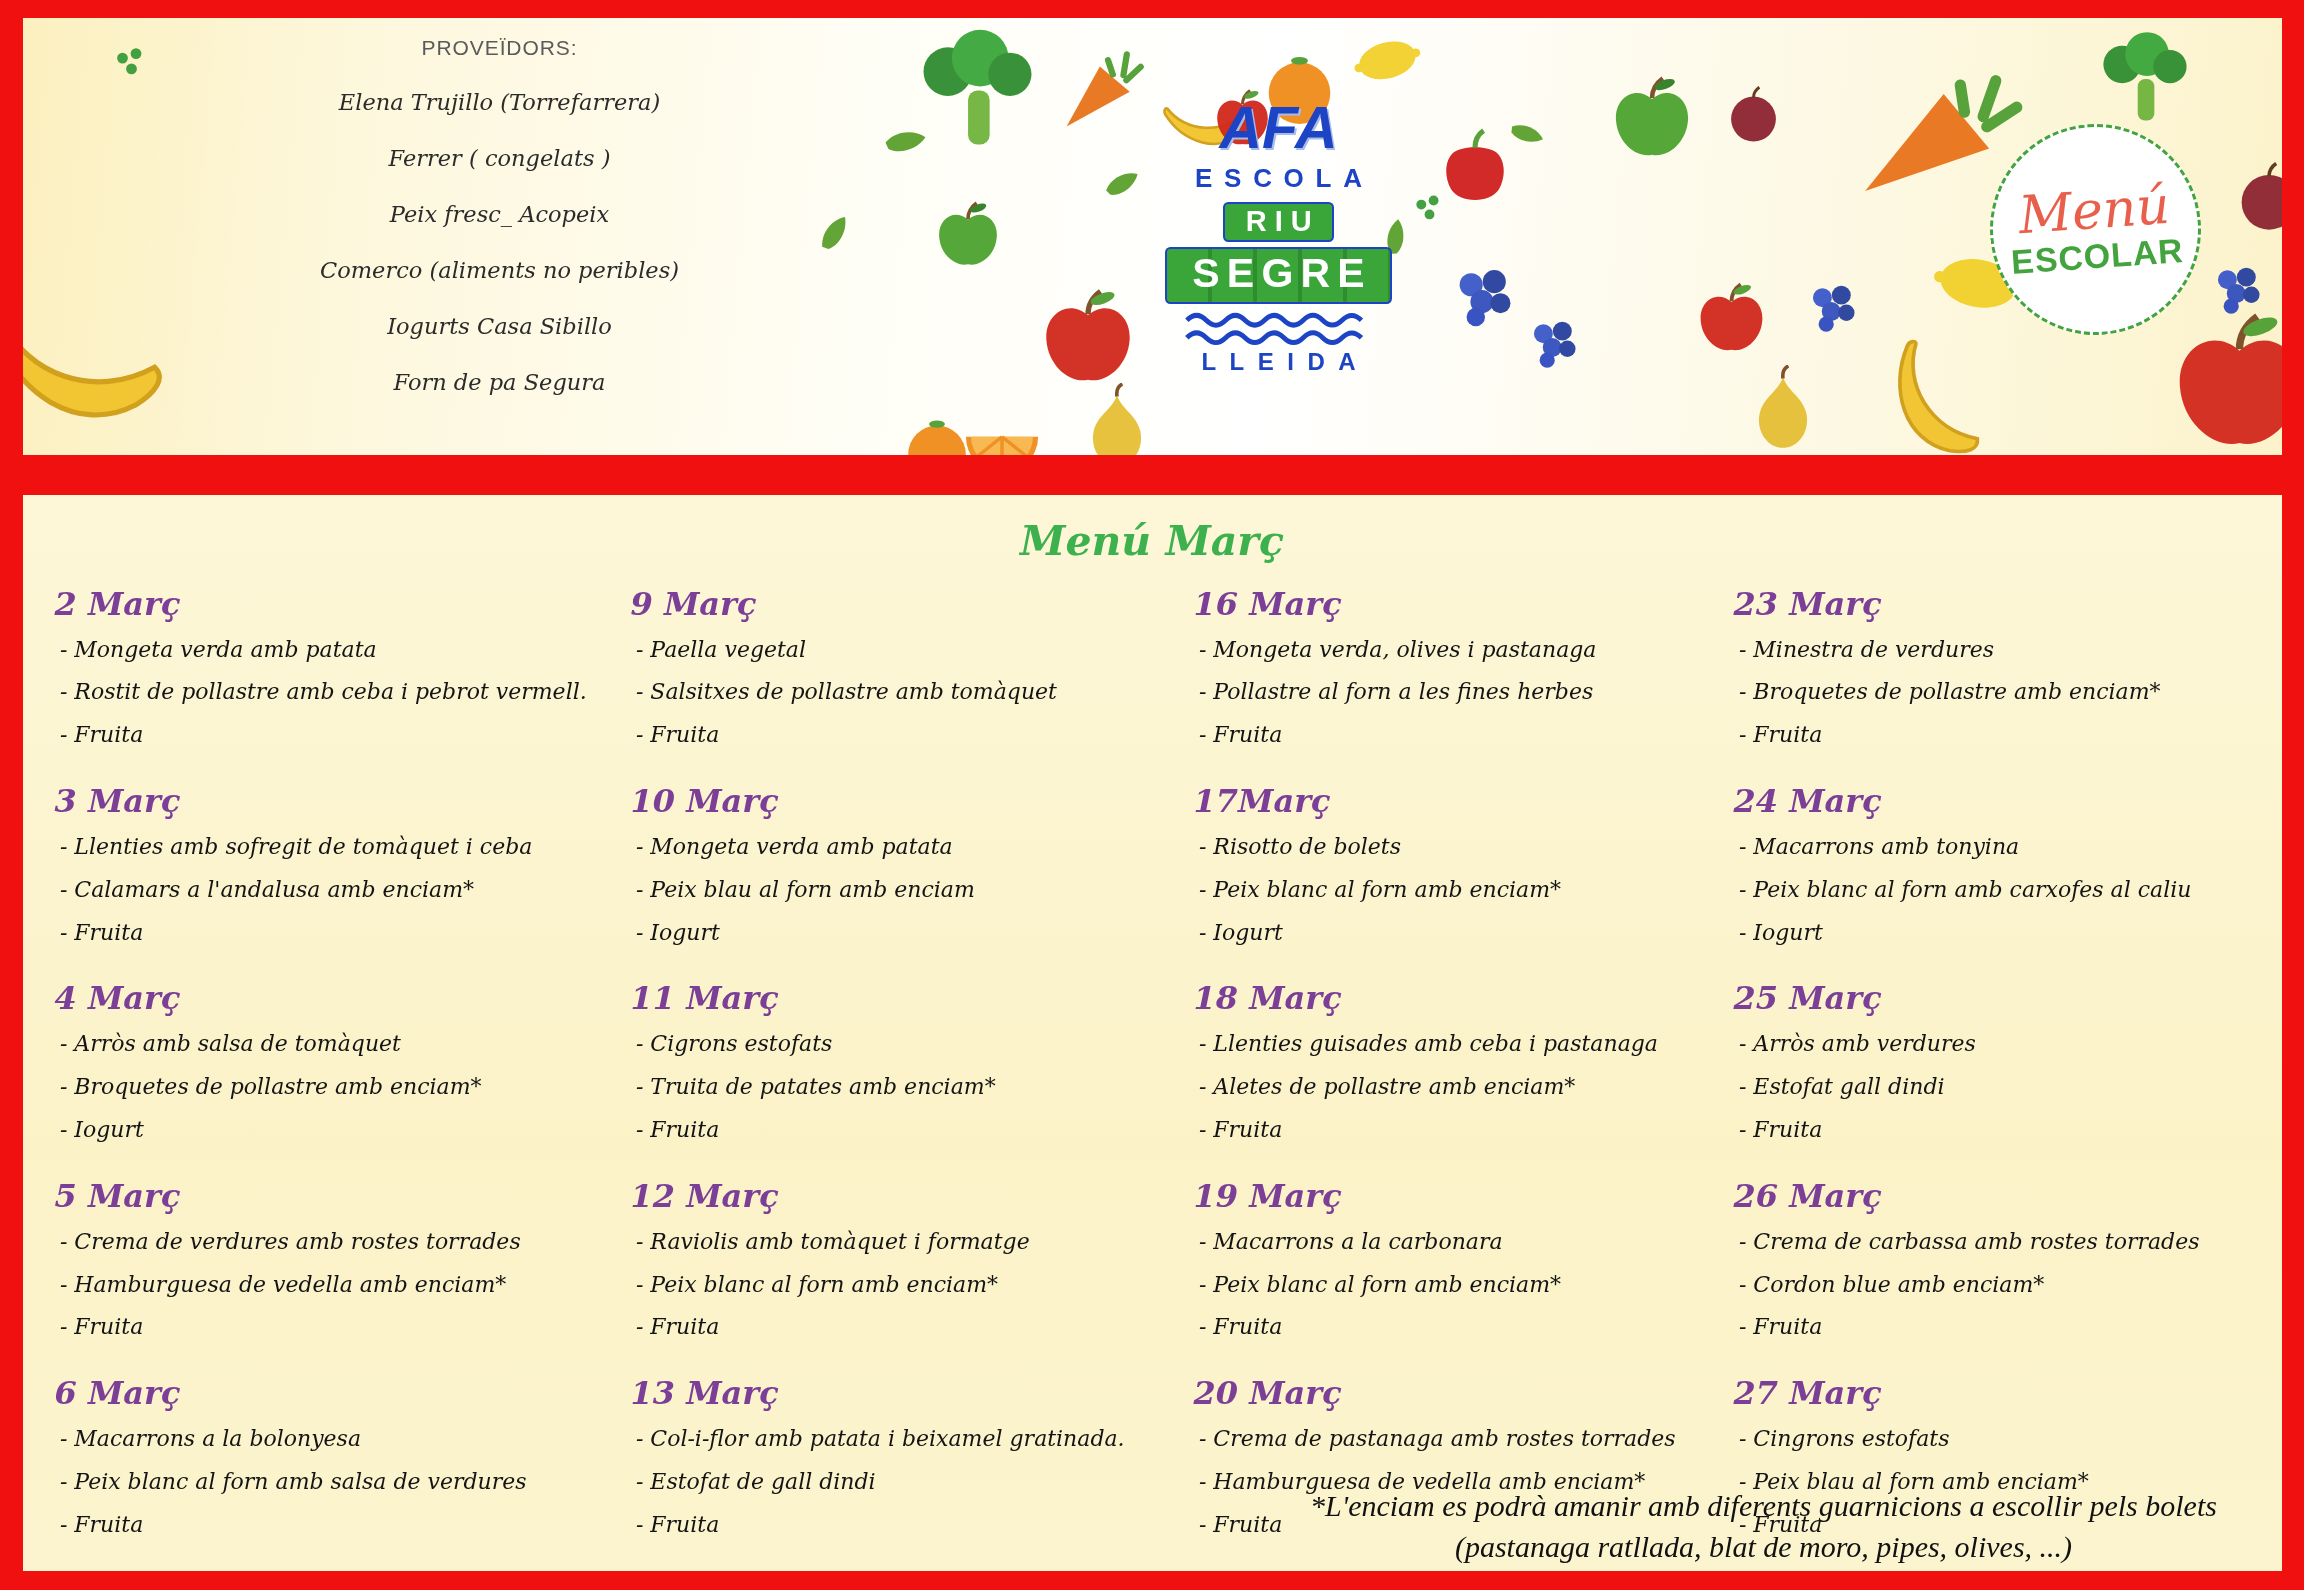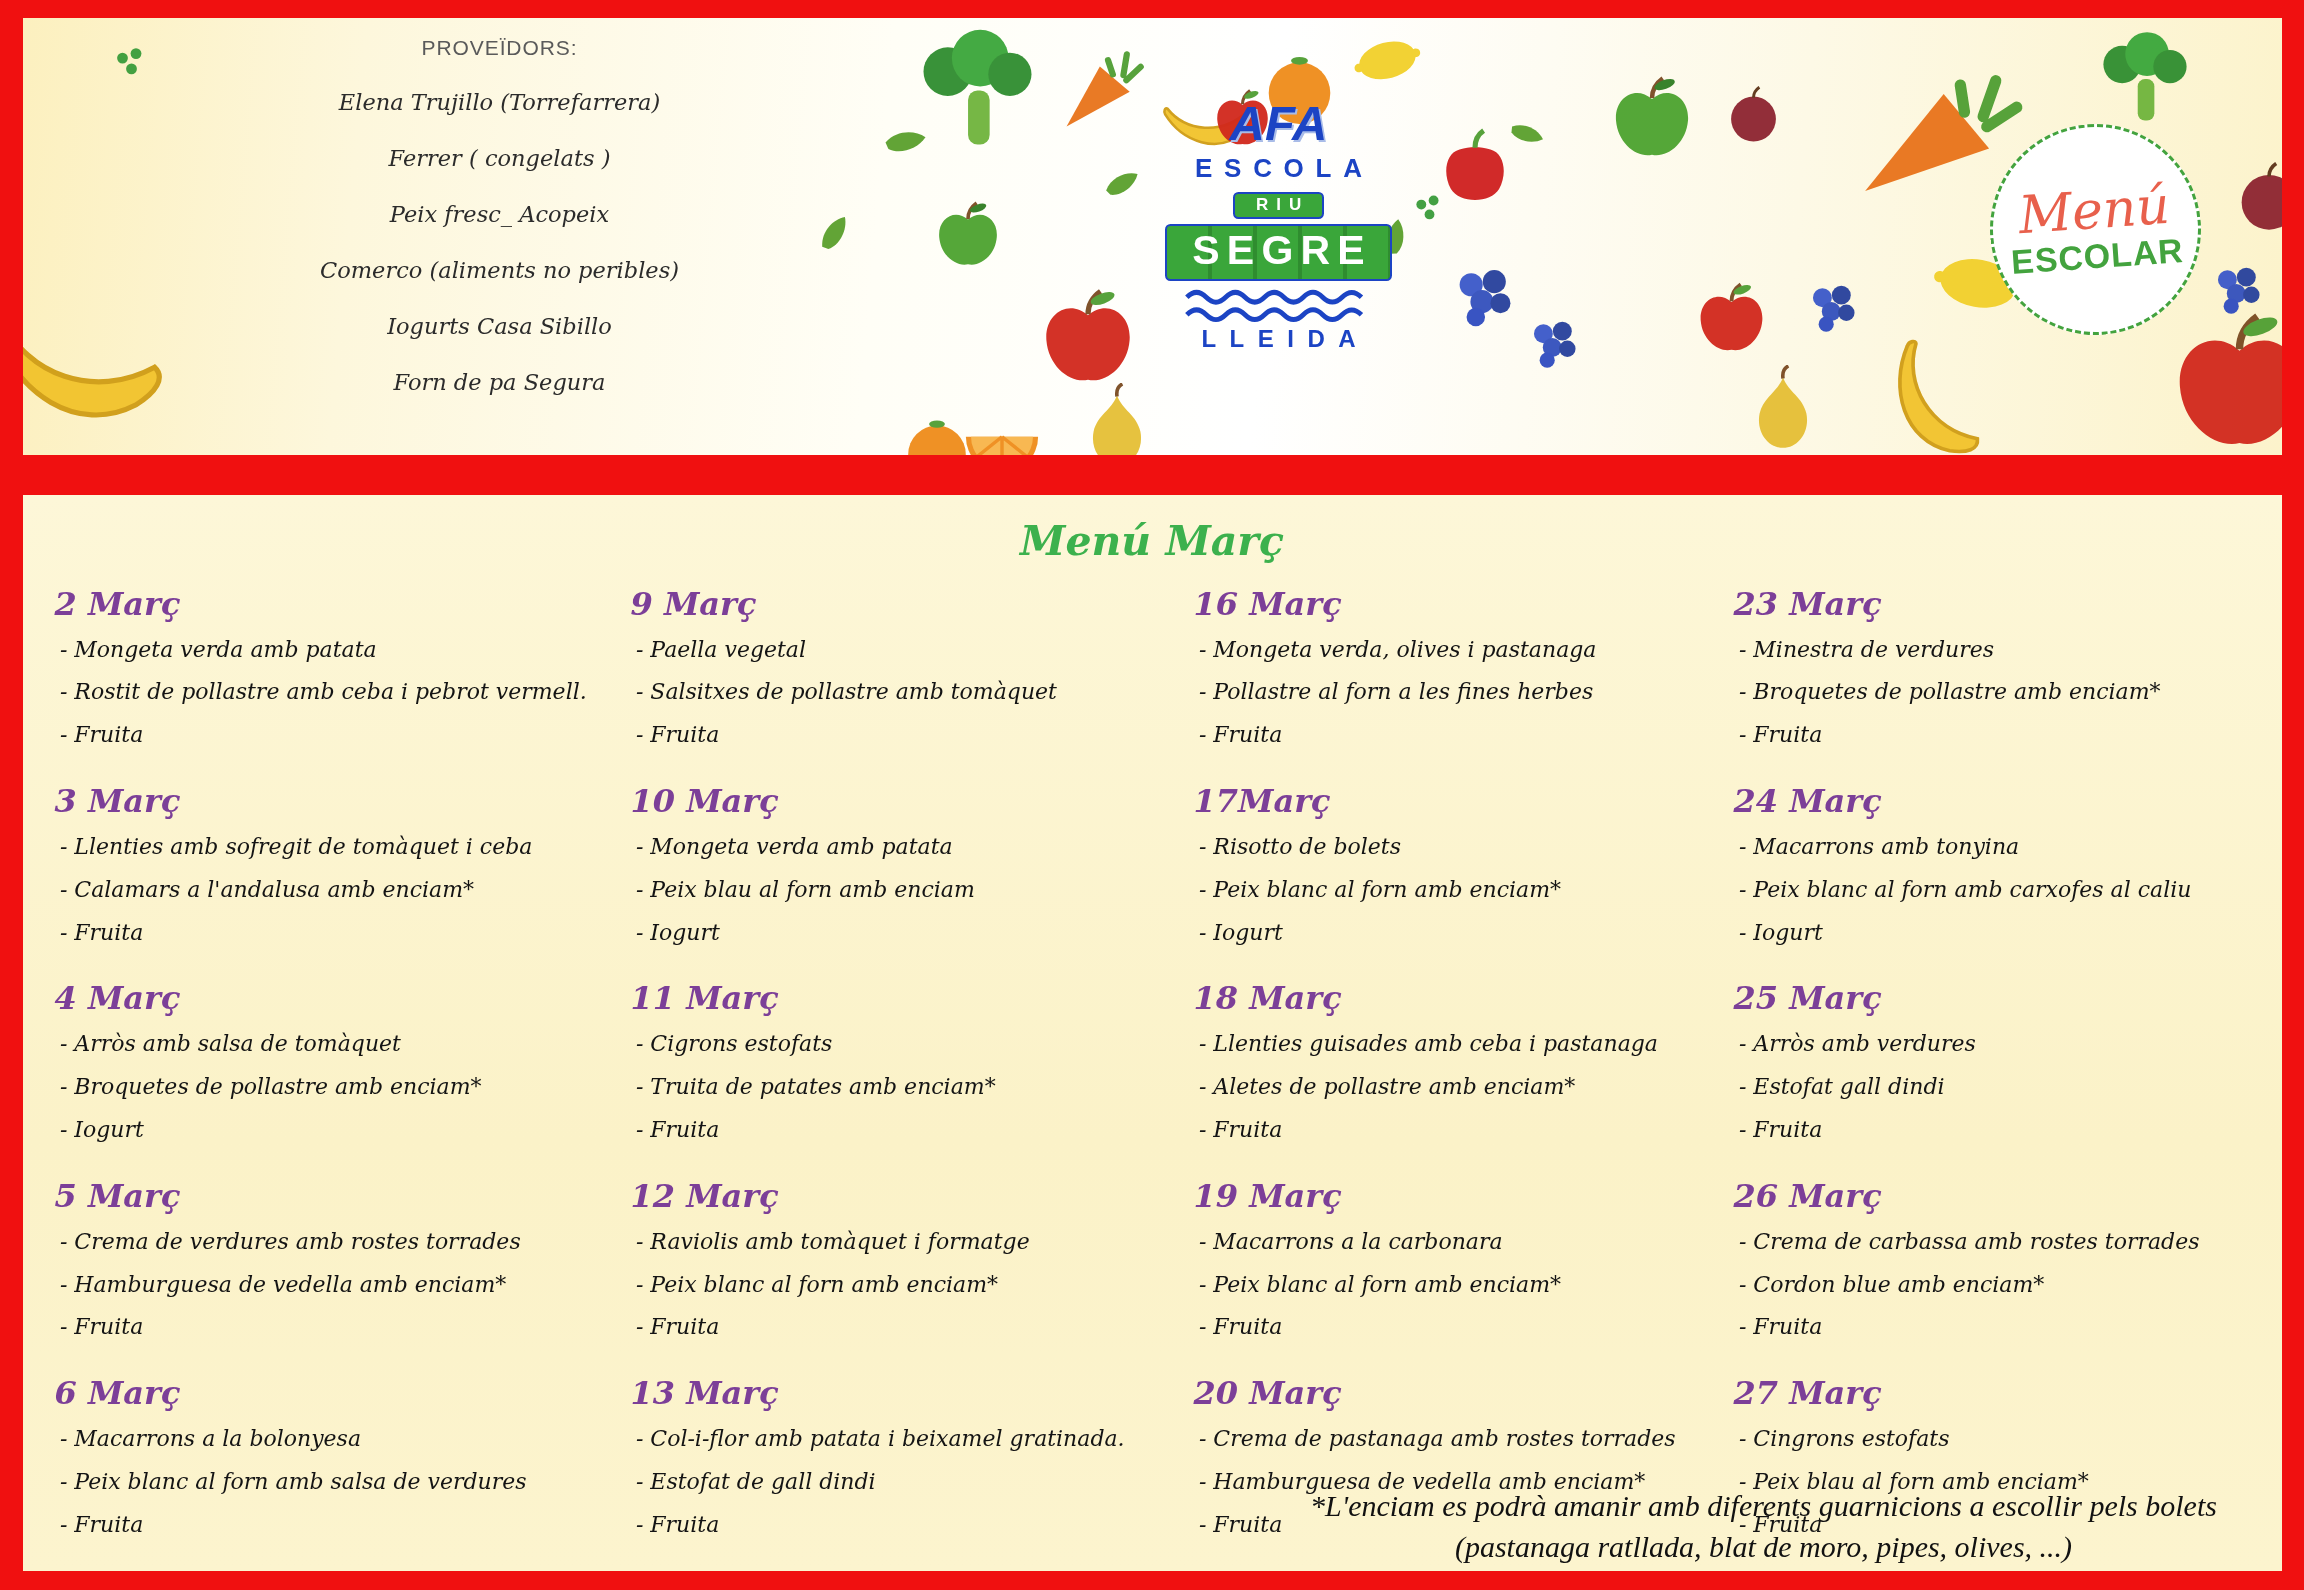--- a/index.html
+++ b/index.html
@@ -19,26 +19,26 @@
   }
   .deco-layer { position:absolute; inset:0; z-index:1; }
   .deco { position:absolute; }
   .deco svg { width:100%; height:100%; display:block; opacity:.95; }
 
   .providers { position:absolute; left:135px; top:18px; width:684px; text-align:center; z-index:2; }
   .prov-title { font-family:"Liberation Sans", sans-serif; font-size:21px; color:#5a5a5a; letter-spacing:0.9px; margin-bottom:29px; }
   .provider-item { font-style:italic; font-size:22.5px; color:#2b2b2b; margin-bottom:30px; }
 
   .logo { position:absolute; left:1121px; top:81px; width:270px; text-align:center; z-index:2; }
-  .logo-afa { font-family:"Liberation Sans", sans-serif; font-weight:bold; font-style:italic; font-size:49px;
+  .logo-afa { font-family:"Liberation Sans", sans-serif; font-weight:bold; font-style:italic; font-size:59px;
               color:var(--logo-blue,#1c44c4); line-height:1; text-shadow:1.8px 1.8px 0 #a9bce8; }
   .logo-escola { font-family:"Liberation Sans", sans-serif; font-weight:bold; font-size:26px; letter-spacing:11.7px;
                  color:var(--logo-blue,#1c44c4); margin:5.4px 0 7.2px; padding-left:11.7px; }
   .logo-riu { display:inline-block; background:var(--logo-green,#3aa63a); border:2.7px solid var(--logo-blue,#1c44c4);
-              color:#fff; font-family:"Liberation Sans", sans-serif; font-weight:bold; font-size:17px;
+              color:#fff; font-family:"Liberation Sans", sans-serif; font-weight:bold; font-size:29px;
               letter-spacing:8px; padding:1.8px 12.6px 1.8px 21px; border-radius:5.4px; }
   .logo-segre { background: repeating-linear-gradient(90deg, var(--logo-green,#3aa63a) 0 41px, #2f8d2f 41px 45px);
                 border:2.7px solid var(--logo-blue,#1c44c4); color:#fff; font-weight:bold;
                 font-family:"Liberation Sans", sans-serif; font-size:41px; letter-spacing:7.2px;
                 padding:1.8px 0 4.5px 7.2px; border-radius:5.4px; margin:4.5px auto; width:227px; }
   .logo-waves { width:194px; height:40px; margin:1.8px auto 0; display:block; }
   .logo-lleida { font-family:"Liberation Sans", sans-serif; font-weight:bold; font-size:24px; letter-spacing:13.5px;
                  color:var(--logo-blue,#1c44c4); padding-left:13.5px; }
 
   .badge { position:absolute; left:1967px; top:106px; width:211px; height:211px; background:#fff;

